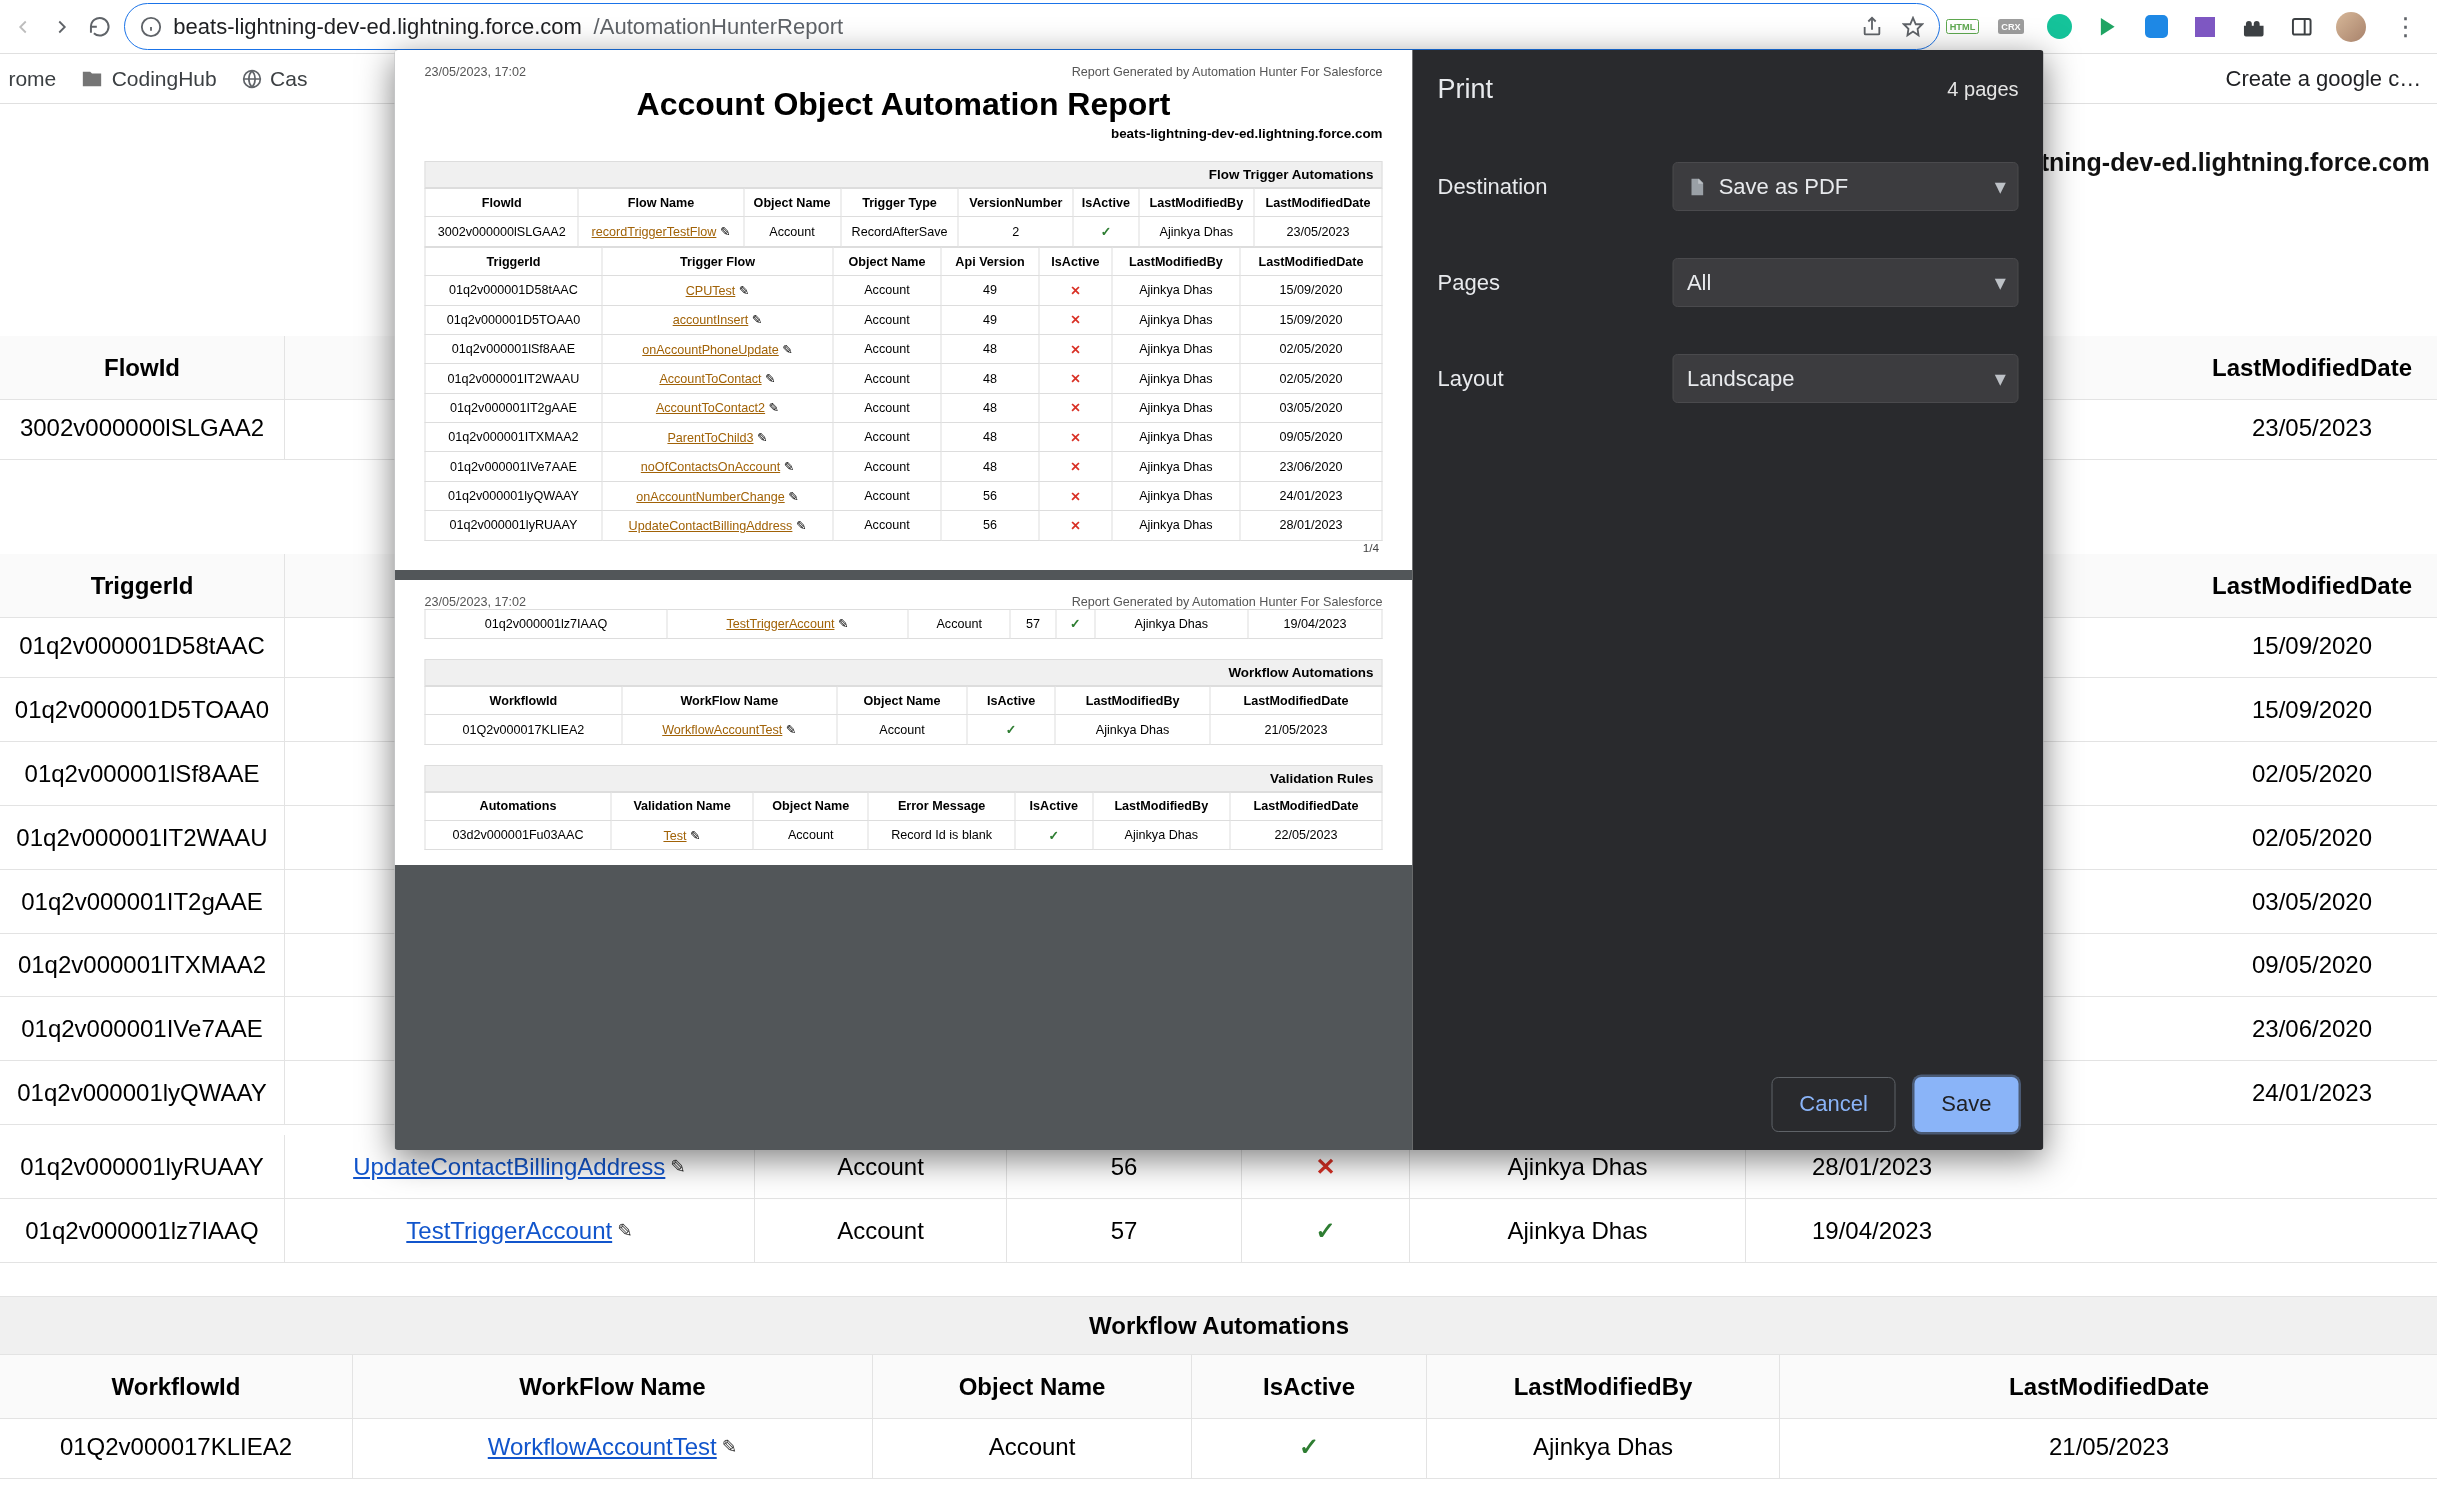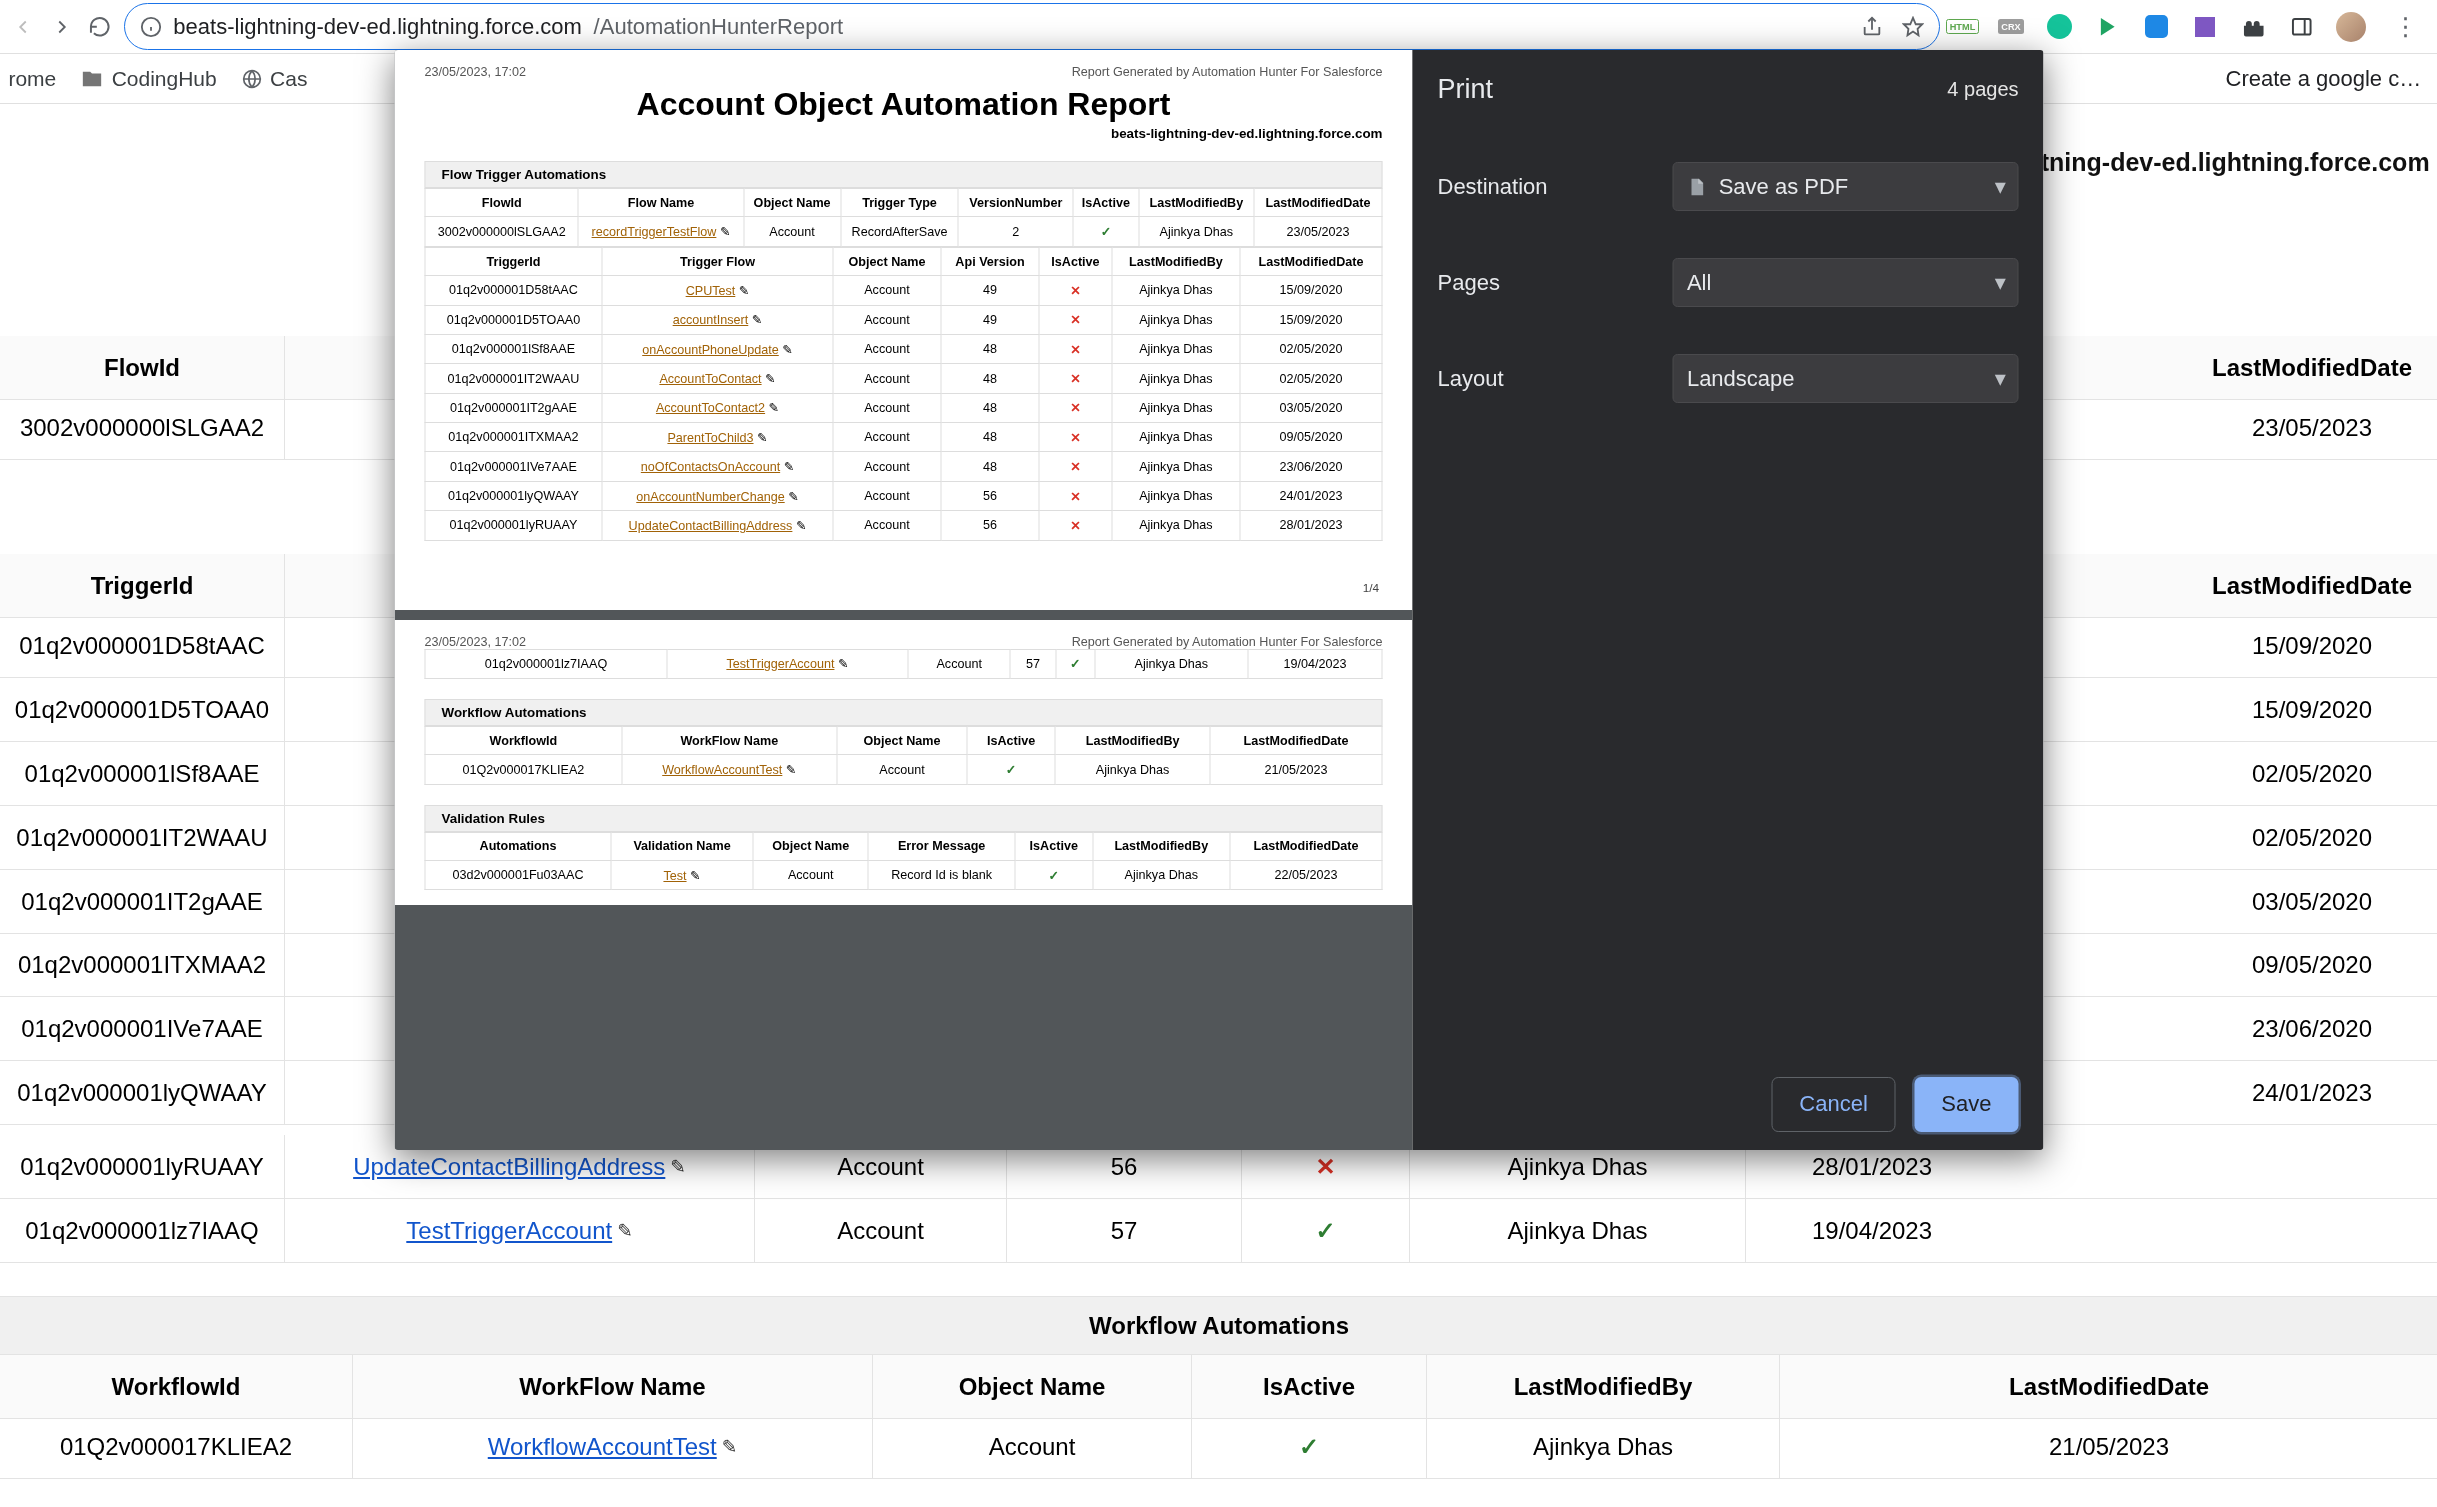--- a/index.html
+++ b/index.html
@@ -144,38 +144,38 @@
     width:100%;
     padding:15px 30px;
   }
   .pv-topline { display:flex; justify-content:space-between; font-size:12.6px; color:#555; }
   .pv-title { font-size:32px; font-weight:700; text-align:center; margin:6.7px 0 3.4px; }
   .pv-subhost { text-align:right; font-weight:700; font-size:13.4px; }
   .pv-sectiontitle {
     background:#f0f0f0;
     border:0.8px solid #ddd;
     font-weight:700;
-    text-align:left;
+    text-align:right;
     font-size:13.4px;
-    padding:5px 16px;
+    padding:5px 8px;
     margin-top:20px;
   }
   .pv-table {
     width:100%;
     border-collapse:collapse;
     font-size:12.6px;
   }
   .pv-table th, .pv-table td {
     border:0.8px solid #ddd;
     padding:6.7px 5px;
     text-align:center;
   }
   .pv-table th { font-weight:700; }
   .pv-link { color:#a16207; text-decoration:underline; }
-  .pv-pagefoot { text-align:right; font-size:11.8px; color:#444; margin-top:40px; padding-right:3.4px;}
+  .pv-pagefoot { text-align:right; font-size:11.8px; color:#444; padding-right:3.4px;}
 
   
   .dlg-panel {
     width:631px;
     background:#292a2d;
     color:#e8eaed;
     display:flex;
     flex-direction:column;
     padding:23.5px 25px 18.5px 25px;
     font-size:22px;

